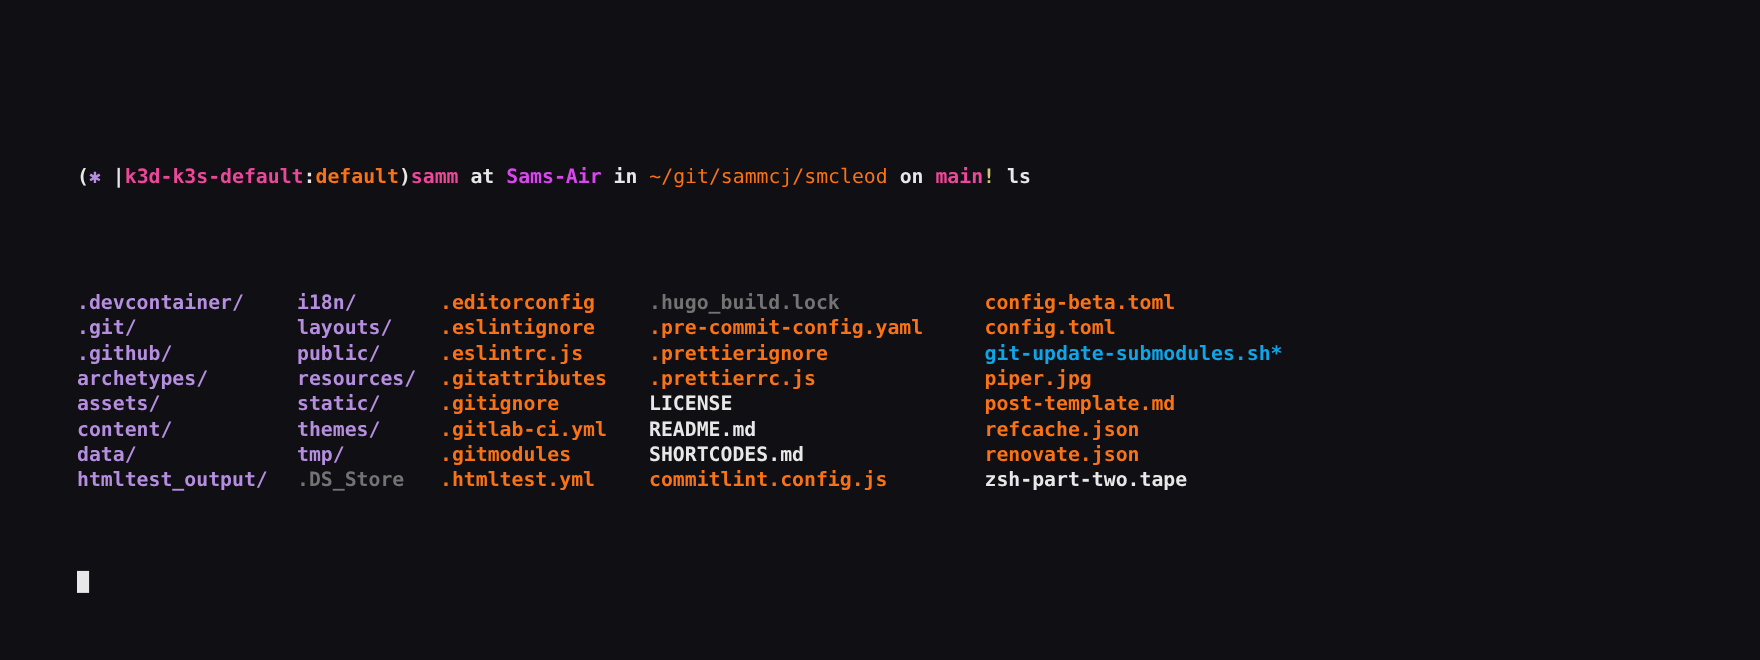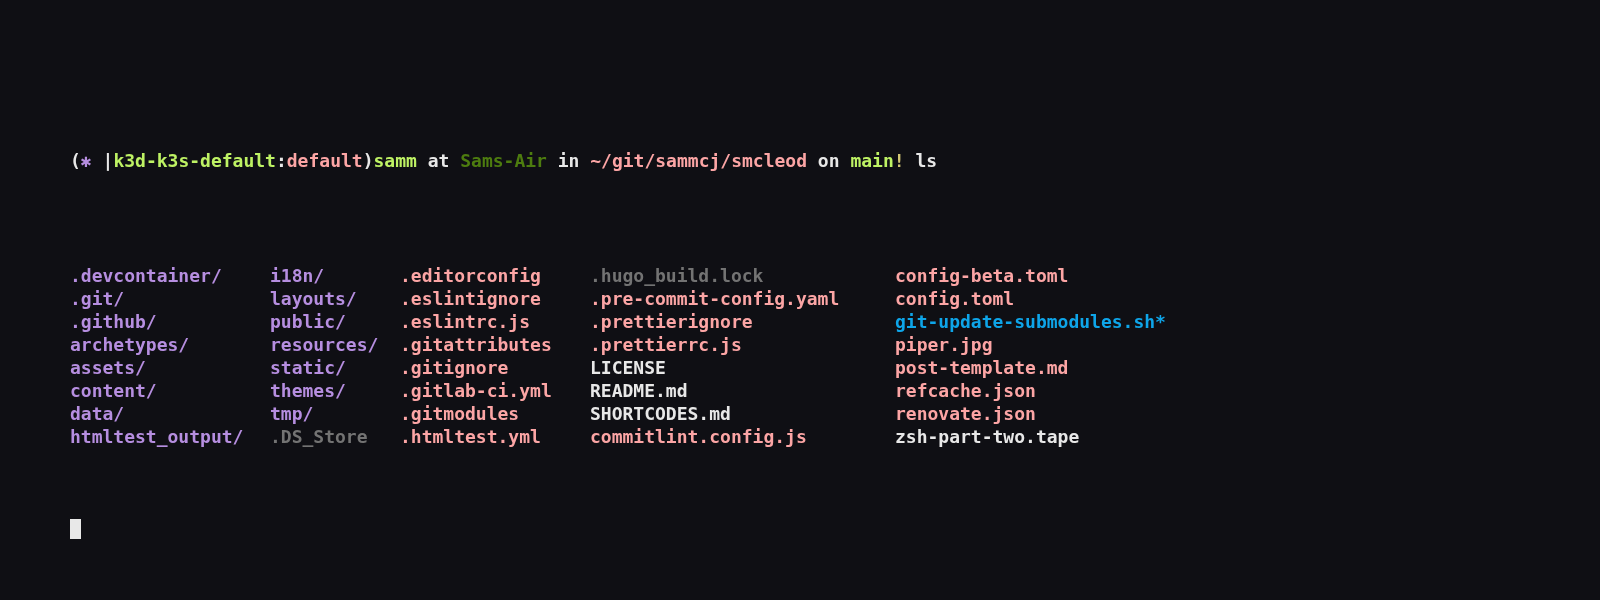--- a/index.html
+++ b/index.html
@@ -11,27 +11,27 @@
     color:#d8d8d8;
     padding:80px 70px 0 70px;
     white-space:pre;
     font-weight:600;
   }
   .row{display:flex}
   .seg{display:inline-block}
   
   .c-white   {color:#e8e8e8}
   .c-grey    {color:#737373}
-  .c-magenta {color:#bef264}
-  .c-orange  {color:#fca5a5}
-  .c-green   {color:#4d7c0f}
+  .c-magenta {color:#ec4899}
+  .c-orange  {color:#f97316}
+  .c-green   {color:#d946ef}
   .c-green2  {color:#0ea5e9}
   .c-purple  {color:#b68ee0}
   .c-yell    {color:#d3c774}
-  .bold      {font-weight:700}
+  .bold      {font-weight:400}
   .col{display:inline-block;vertical-align:top}
   .c1{width:200px}
   .c2{width:130px}
   .c3{width:190px}
   .c4{width:305px}
   .c5{width:auto}
   .cursor{
     display:inline-block;width:11px;height:20px;background:#e8e8e8;
     vertical-align:-3px;margin-top:2px;
   }

